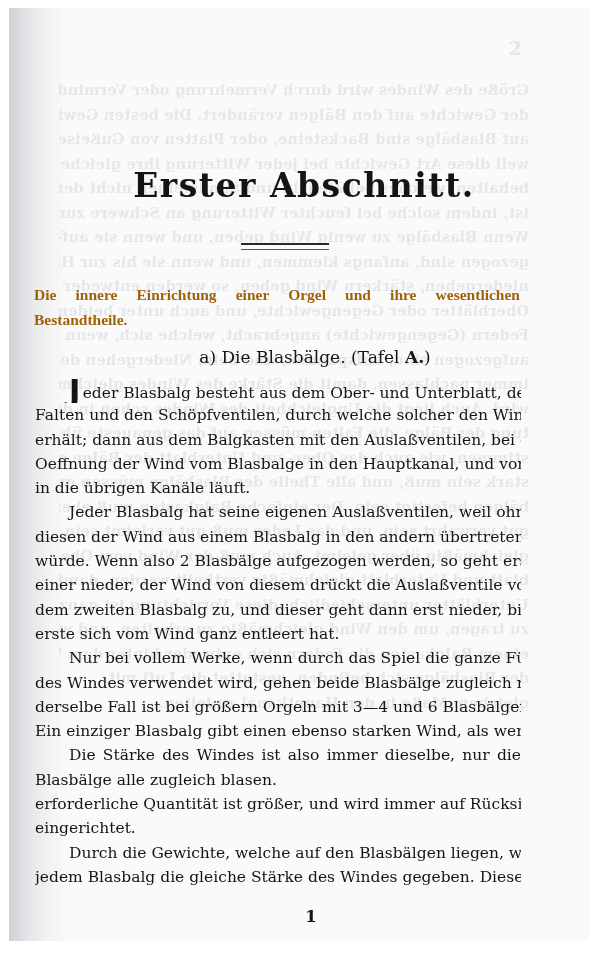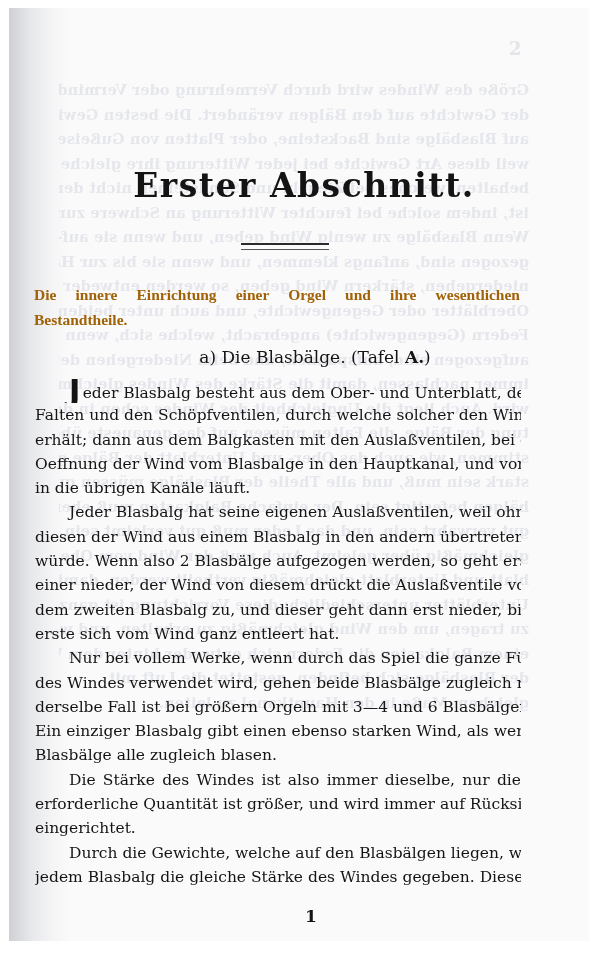--- a/index.html
+++ b/index.html
@@ -130,22 +130,22 @@
         <span class="line indent">Jeder Blasbalg hat seine eigenen Auslaßventilen, weil ohne</span>
         <span class="line">diesen der Wind aus einem Blasbalg in den andern übertreten</span>
         <span class="line">würde. Wenn also 2 Blasbälge aufgezogen werden, so geht erst</span>
         <span class="line">einer nieder, der Wind von diesem drückt die Auslaßventile von</span>
         <span class="line">dem zweiten Blasbalg zu, und dieser geht dann erst nieder, bis der</span>
         <span class="line last">erste sich vom Wind ganz entleert hat.</span>
         <span class="line indent">Nur bei vollem Werke, wenn durch das Spiel die ganze Fülle</span>
         <span class="line">des Windes verwendet wird, gehen beide Blasbälge zugleich nieder;</span>
         <span class="line">derselbe Fall ist bei größern Orgeln mit 3—4 und 6 Blasbälgen.</span>
         <span class="line">Ein einziger Blasbalg gibt einen ebenso starken Wind, als wenn</span>
+        <span class="line indent">Die Stärke des Windes ist also immer dieselbe, nur die</span>
         <span class="line last">Blasbälge alle zugleich blasen.</span>
-        <span class="line indent">Die Stärke des Windes ist also immer dieselbe, nur die</span>
         <span class="line">erforderliche Quantität ist größer, und wird immer auf Rücksicht der</span>
         <span class="line last">eingerichtet.</span>
         <span class="line indent">Durch die Gewichte, welche auf den Blasbälgen liegen, wird</span>
         <span class="line">jedem Blasbalg die gleiche Stärke des Windes gegeben. Diese</span>
       </div>
 
     <div class="page-number">1</div>
   </div>
 </div>
 

